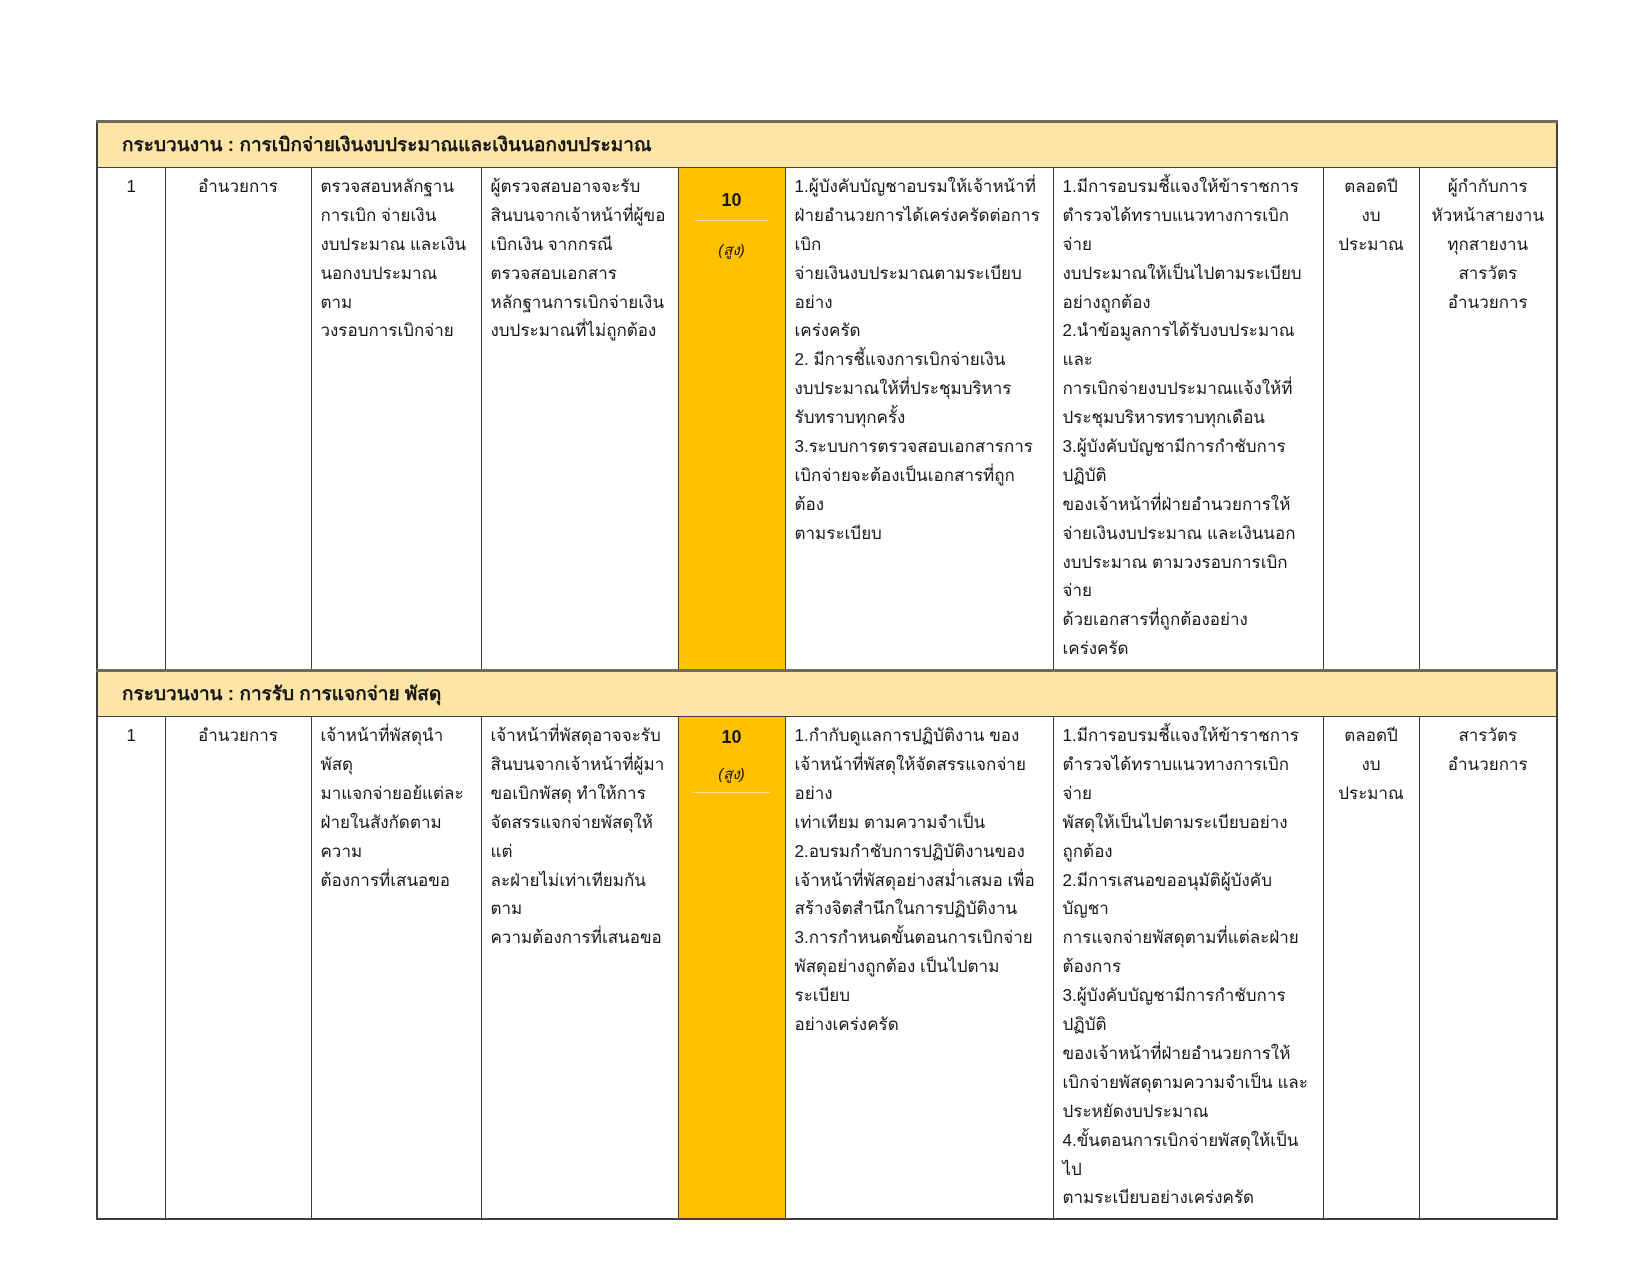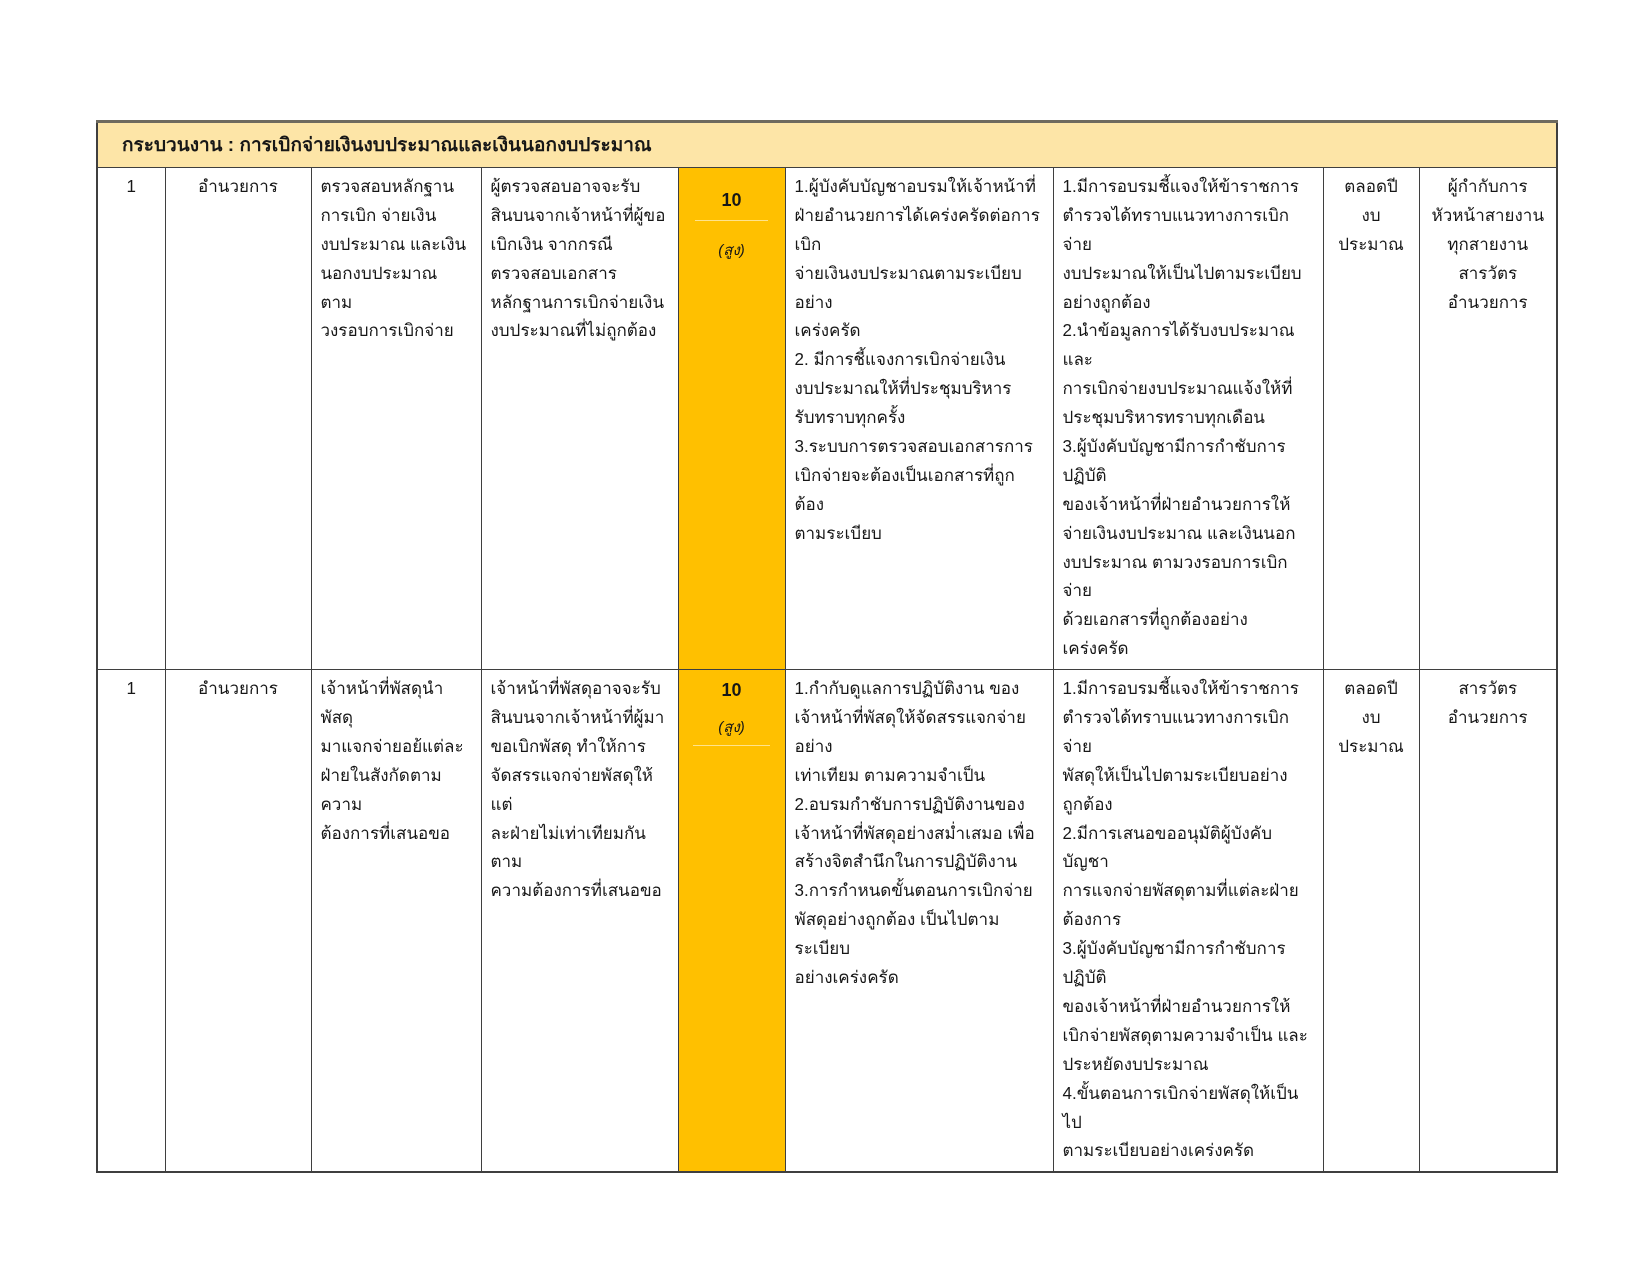--- a/index.html
+++ b/index.html
@@ -134,20 +134,23 @@
 งบประมาณ ตามวงรอบการเบิกจ่าย
 ด้วยเอกสารที่ถูกต้องอย่างเคร่งครัด</td>
       <td class="multiline center">ตลอดปี
 งบประมาณ</td>
       <td class="multiline center">ผู้กำกับการ
 หัวหน้าสายงาน
 ทุกสายงาน
 สารวัตร
 อำนวยการ</td>
     </tr>
+    <tr class="section-row">
+      <td colspan="9">กระบวนงาน : การรับ การแจกจ่าย พัสดุ</td>
+    </tr>
     <tr class="data-row-2">
       <td class="center">1</td>
       <td class="center">อำนวยการ</td>
       <td class="multiline c-process">เจ้าหน้าที่พัสดุนำพัสดุ
 มาแจกจ่ายอย้แต่ละ
 ฝ่ายในสังกัดตามความ
 ต้องการที่เสนอขอ</td>
       <td class="multiline c-risk">เจ้าหน้าที่พัสดุอาจจะรับ
 สินบนจากเจ้าหน้าที่ผู้มา
 ขอเบิกพัสดุ ทำให้การ

